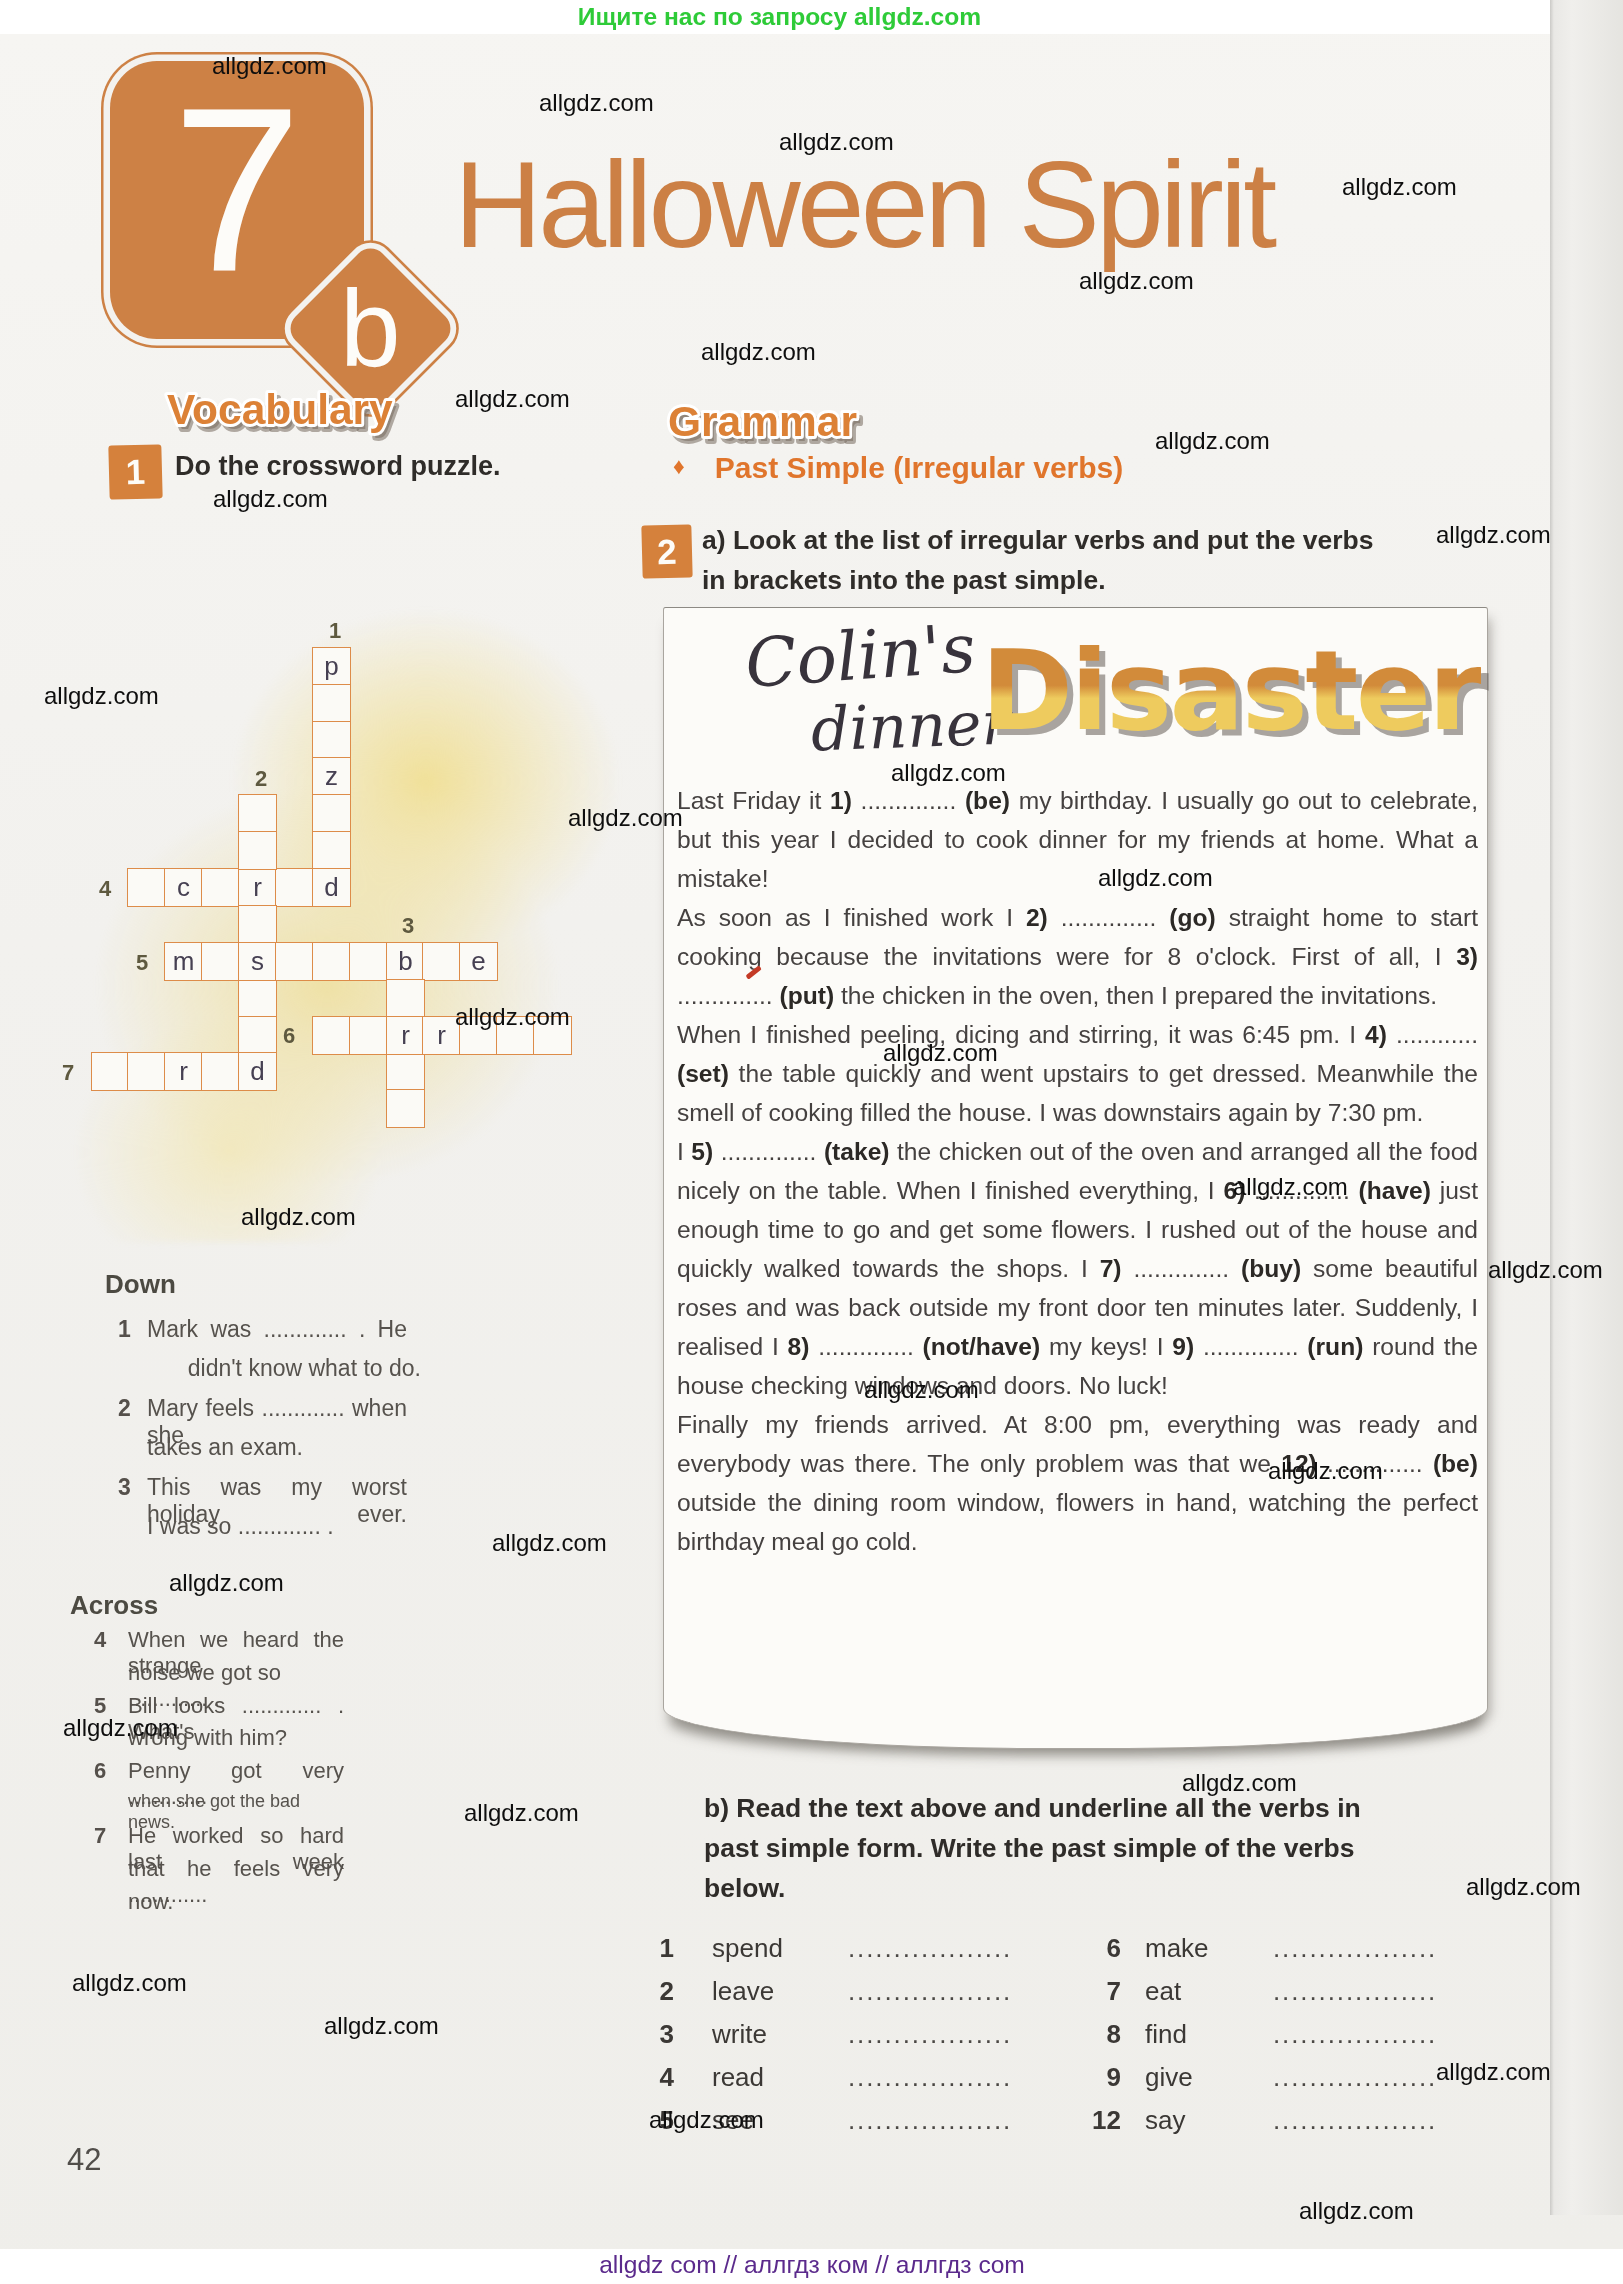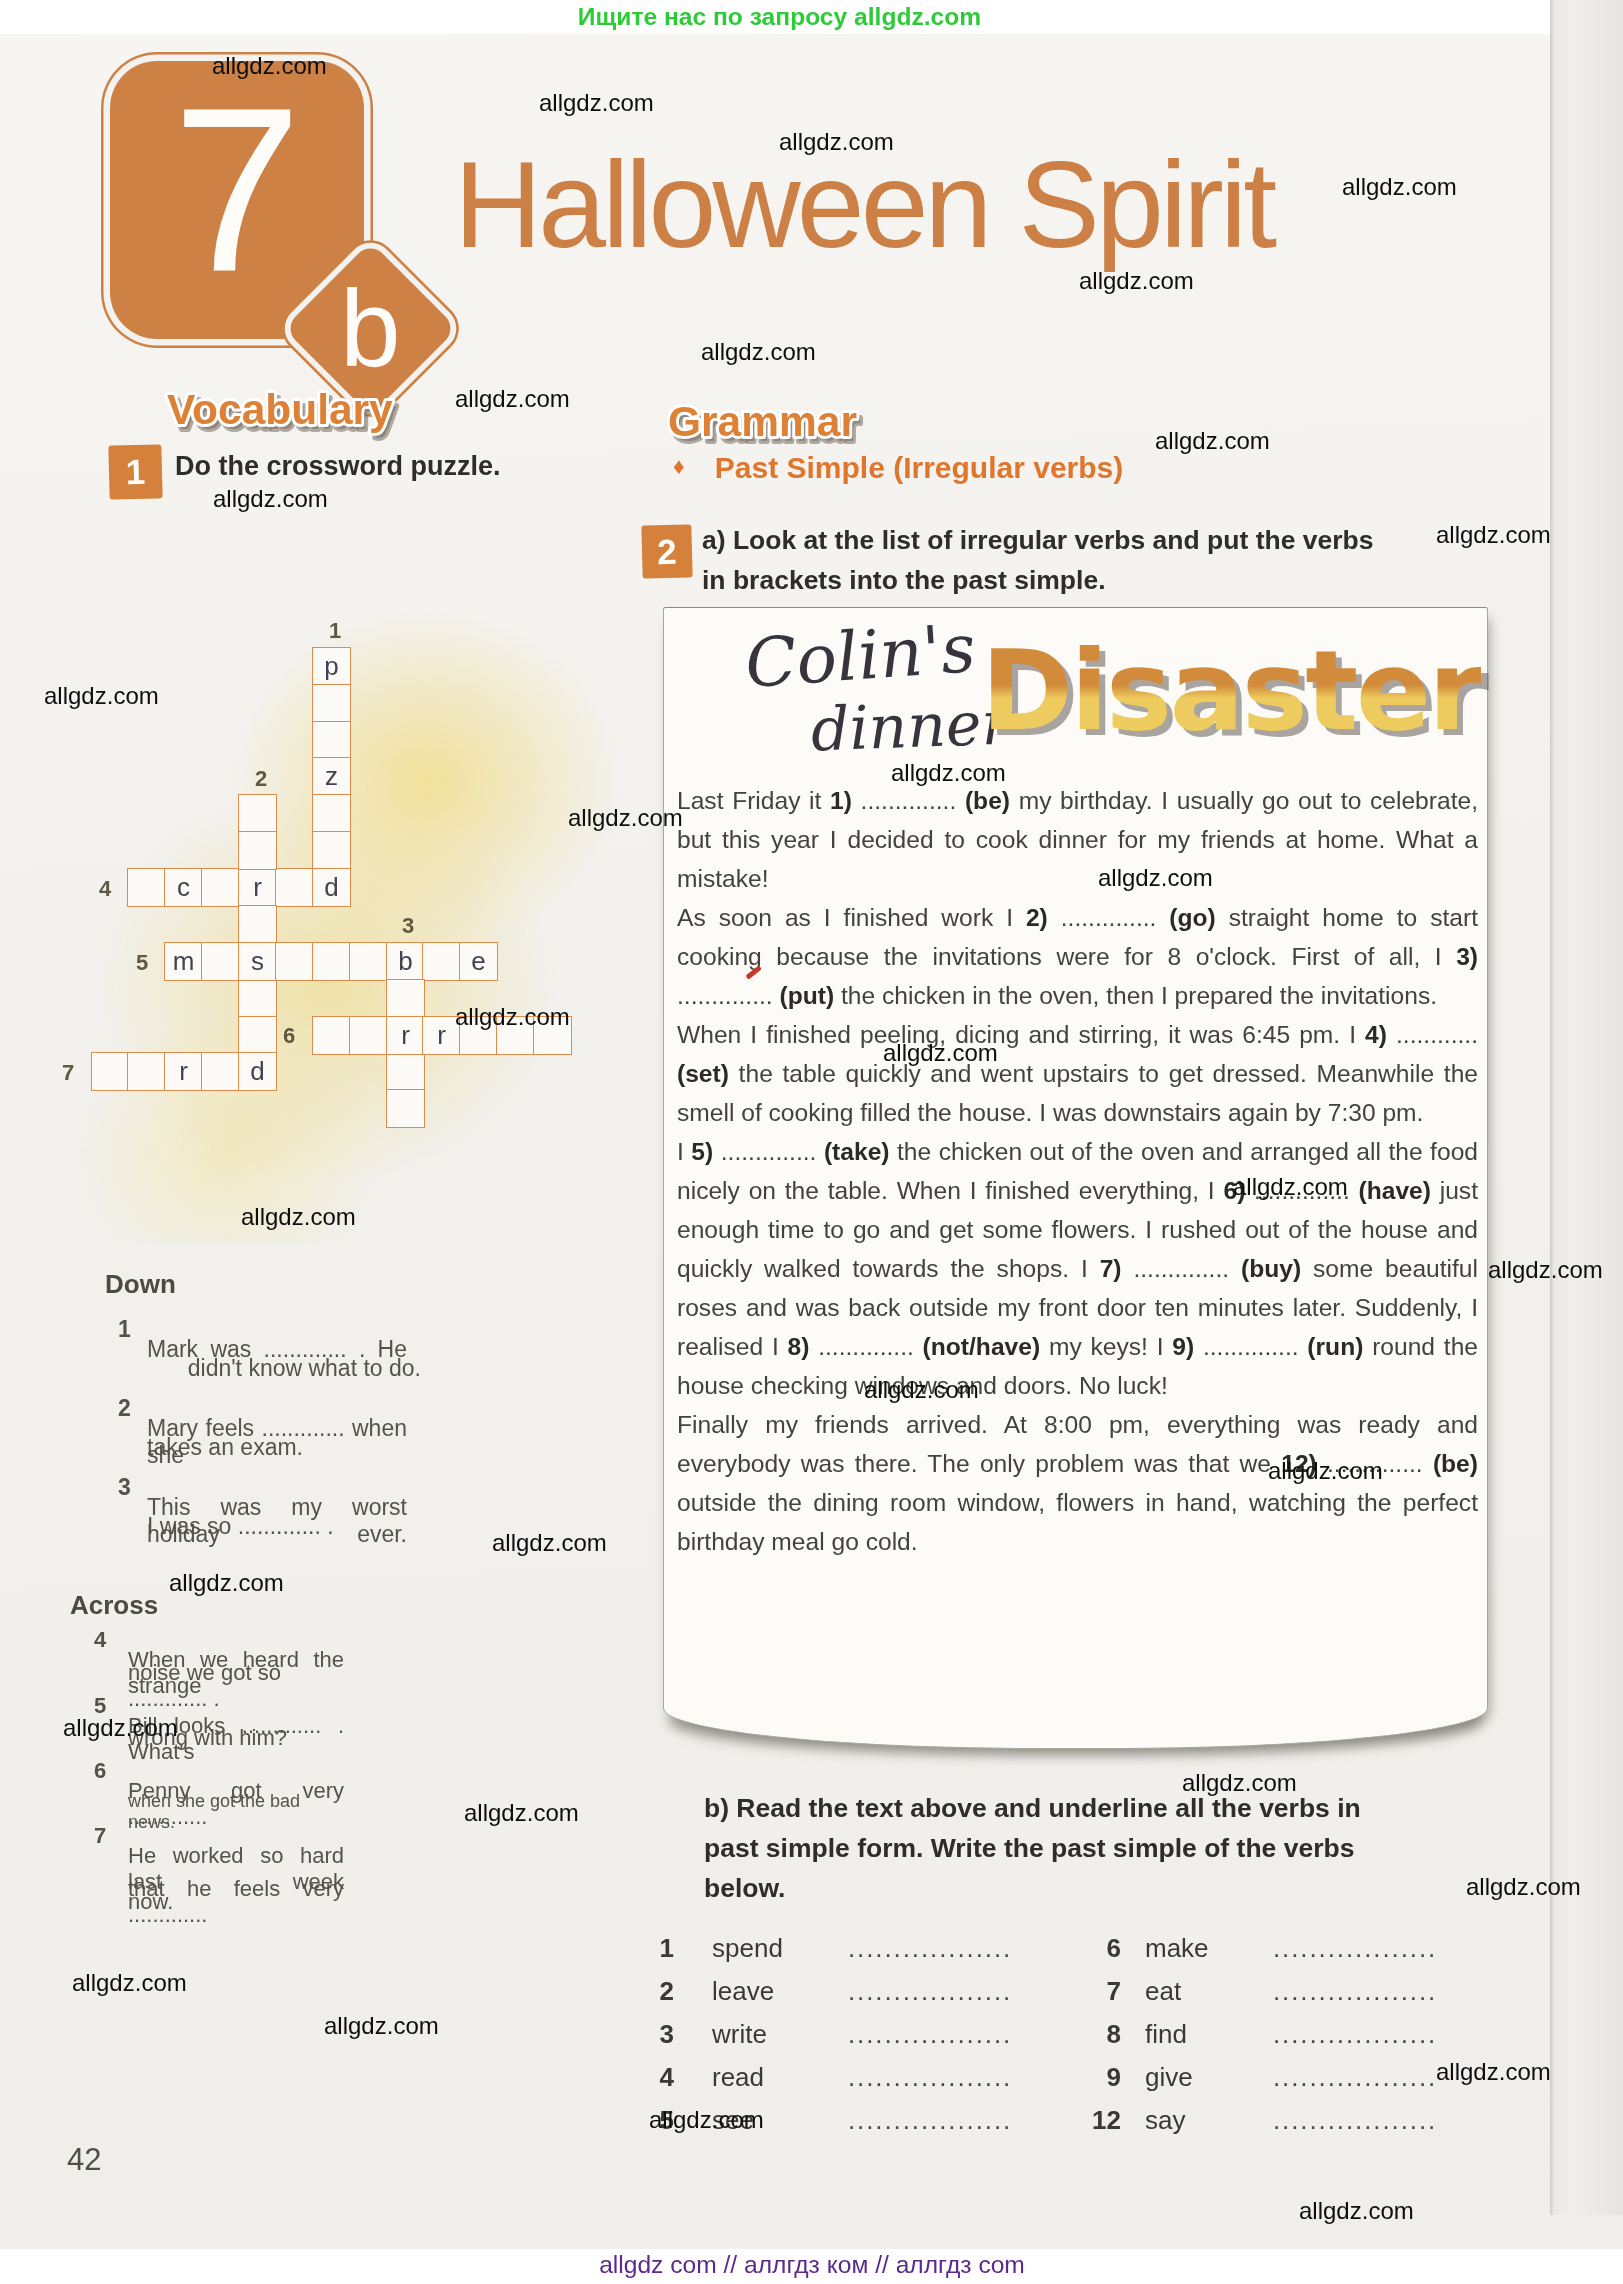--- a/index.html
+++ b/index.html
@@ -48,21 +48,21 @@
        radial-gradient(ellipse 207px 181px at 28% 86%, rgba(242,228,164,.6), rgba(242,228,164,0) 75%);}
   .cw-cell{position:absolute;box-sizing:border-box;border:1.9px solid #dd8c49;background:#fbfaf6;
         display:flex;align-items:center;justify-content:center;
         font-size:26px;color:#464052;}
   .cw-num{position:absolute;font-weight:bold;font-size:22px;color:#5e593f;}
 
   
   .clue-heading{position:absolute;font-weight:bold;font-size:26px;color:#4c4a42;}
   .clue-num{position:absolute;font-weight:bold;color:#55504b;}
   .clue-line{position:absolute;color:#56524d;}
-  .clue-line.jl{text-align:justify;text-align-last:justify;margin-top:20px;}
+  .clue-line.jl{text-align:justify;text-align-last:justify;}
 
   
   .story-card{position:absolute;left:663px;top:607px;width:823px;height:1140px;
         background:#fcfbf8;border:1.3px solid #a9a59f;border-top-color:#8d8a84;
         border-radius:2.6px 2.6px 46% 46% / 2.6px 2.6px 41px 41px;
         box-shadow:0 13px 11.6px -6.5px rgba(88,83,76,.5), 9px 5.2px 11.6px -6.5px rgba(110,105,98,.4);}
   .story-t1{position:absolute;left:81px;top:9px;font-family:"DejaVu Serif",serif;font-style:italic;
         font-size:67px;color:#38333c;transform:rotate(-4deg);}
   .story-t2{position:absolute;left:147px;top:83px;font-family:"DejaVu Serif",serif;font-style:italic;
         font-size:60px;color:#38333c;transform:rotate(-2deg);}

